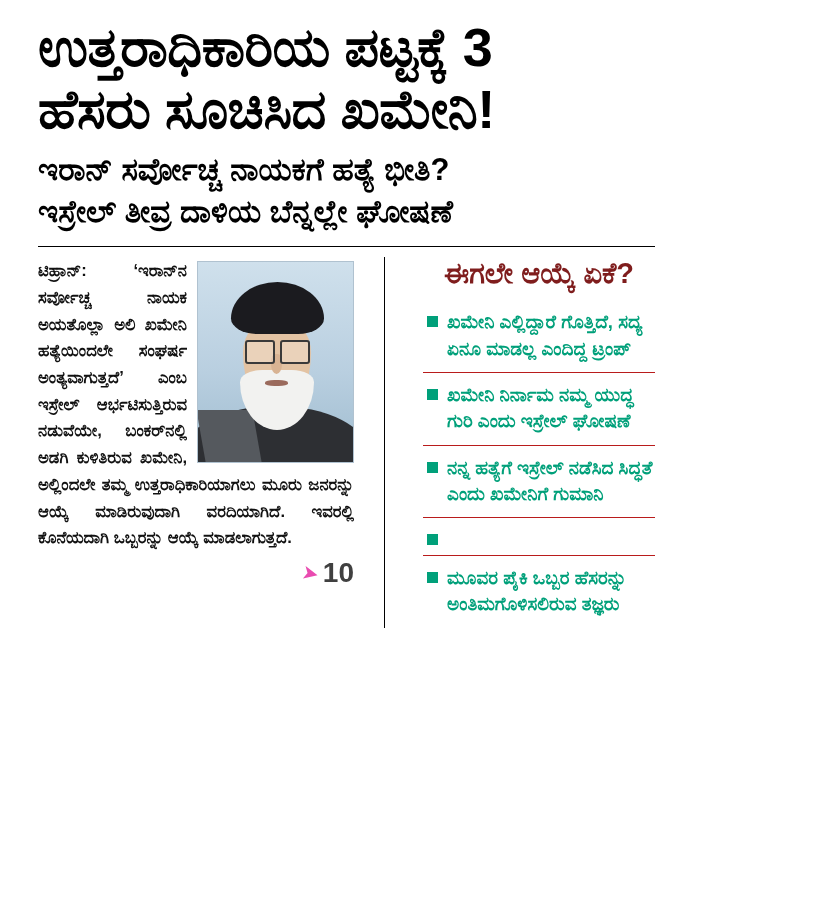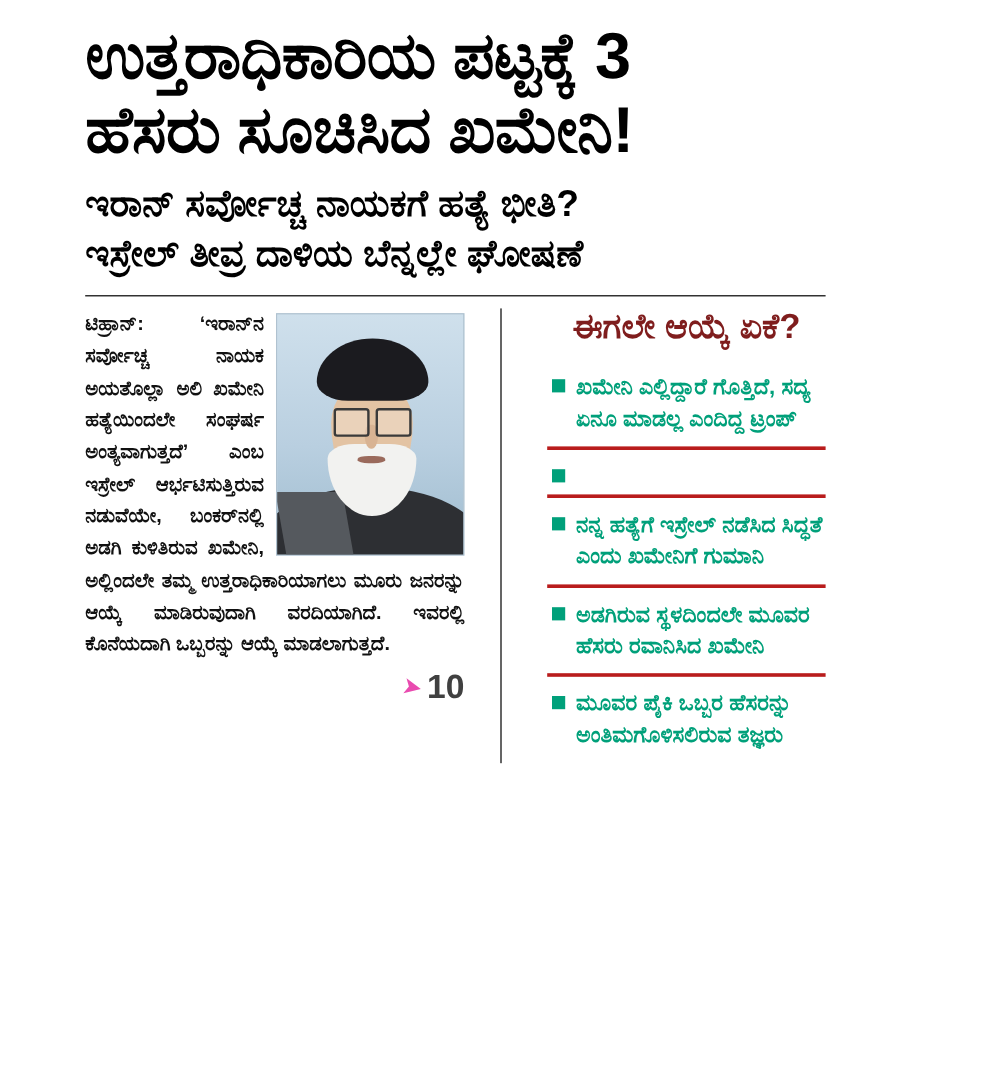--- a/index.html
+++ b/index.html
@@ -14,21 +14,20 @@
     color: #111111;
     position: relative;
     overflow: hidden;
   }
   .page {
     position: relative;
     width: 685px;
     height: 902px;
     box-sizing: border-box;
     padding: 18px 30px 10px 38px;
-    margin-left: 33px;
   }
   
   .headline {
     font-family: "Liberation Sans", sans-serif;
     font-weight: bold;
     color: #000000;
     line-height: 1.08;
     letter-spacing: -0.5px;
   }
   .headline .l1,
@@ -221,21 +220,21 @@
   .bullet-list {
     list-style: none;
     margin: 0;
     padding: 0;
   }
   .bullet-item {
     display: flex;
     align-items: flex-start;
     gap: 9px;
     padding: 9px 2px 10px 4px;
-    border-bottom: 3px solid #b91c1c;
+    border-bottom: 1px solid #b91c1c;
   }
   .bullet-item:last-child {
     border-bottom: none;
   }
   .bullet-square {
     flex: 0 0 auto;
     width: 11px;
     height: 11px;
     background: #00a07a;
     margin-top: 7px;
@@ -292,28 +291,28 @@
 
     <div class="col-right">
       <div class="box-title">ಈಗಲೇ ಆಯ್ಕೆ ಏಕೆ?</div>
       <ul class="bullet-list">
         <li class="bullet-item">
           <span class="bullet-square"></span>
           <span class="bullet-text">ಖಮೇನಿ ಎಲ್ಲಿದ್ದಾರೆ ಗೊತ್ತಿದೆ, ಸದ್ಯ ಏನೂ ಮಾಡಲ್ಲ ಎಂದಿದ್ದ ಟ್ರಂಪ್</span>
         </li>
         <li class="bullet-item">
           <span class="bullet-square"></span>
+          <span class="bullet-text">ಖಮೇನಿ ನಿರ್ನಾಮ ನಮ್ಮ ಯುದ್ಧ ಗುರಿ ಎಂದು ಇಸ್ರೇಲ್ ಘೋಷಣೆ</span>
         </li>
         <li class="bullet-item">
           <span class="bullet-square"></span>
           <span class="bullet-text">ನನ್ನ ಹತ್ಯೆಗೆ ಇಸ್ರೇಲ್ ನಡೆಸಿದ ಸಿದ್ಧತೆ ಎಂದು ಖಮೇನಿಗೆ ಗುಮಾನಿ</span>
         </li>
         <li class="bullet-item">
           <span class="bullet-square"></span>
-          <span class="bullet-text">ಅಡಗಿರುವ ಸ್ಥಳದಿಂದಲೇ ಮೂವರ ಹೆಸರು ರವಾನಿಸಿದ ಖಮೇನಿ</span>
         </li>
         <li class="bullet-item">
           <span class="bullet-square"></span>
           <span class="bullet-text">ಮೂವರ ಪೈಕಿ ಒಬ್ಬರ ಹೆಸರನ್ನು ಅಂತಿಮಗೊಳಿಸಲಿರುವ ತಜ್ಞರು</span>
         </li>
       </ul>
     </div>
 
   </div>
 </div>

